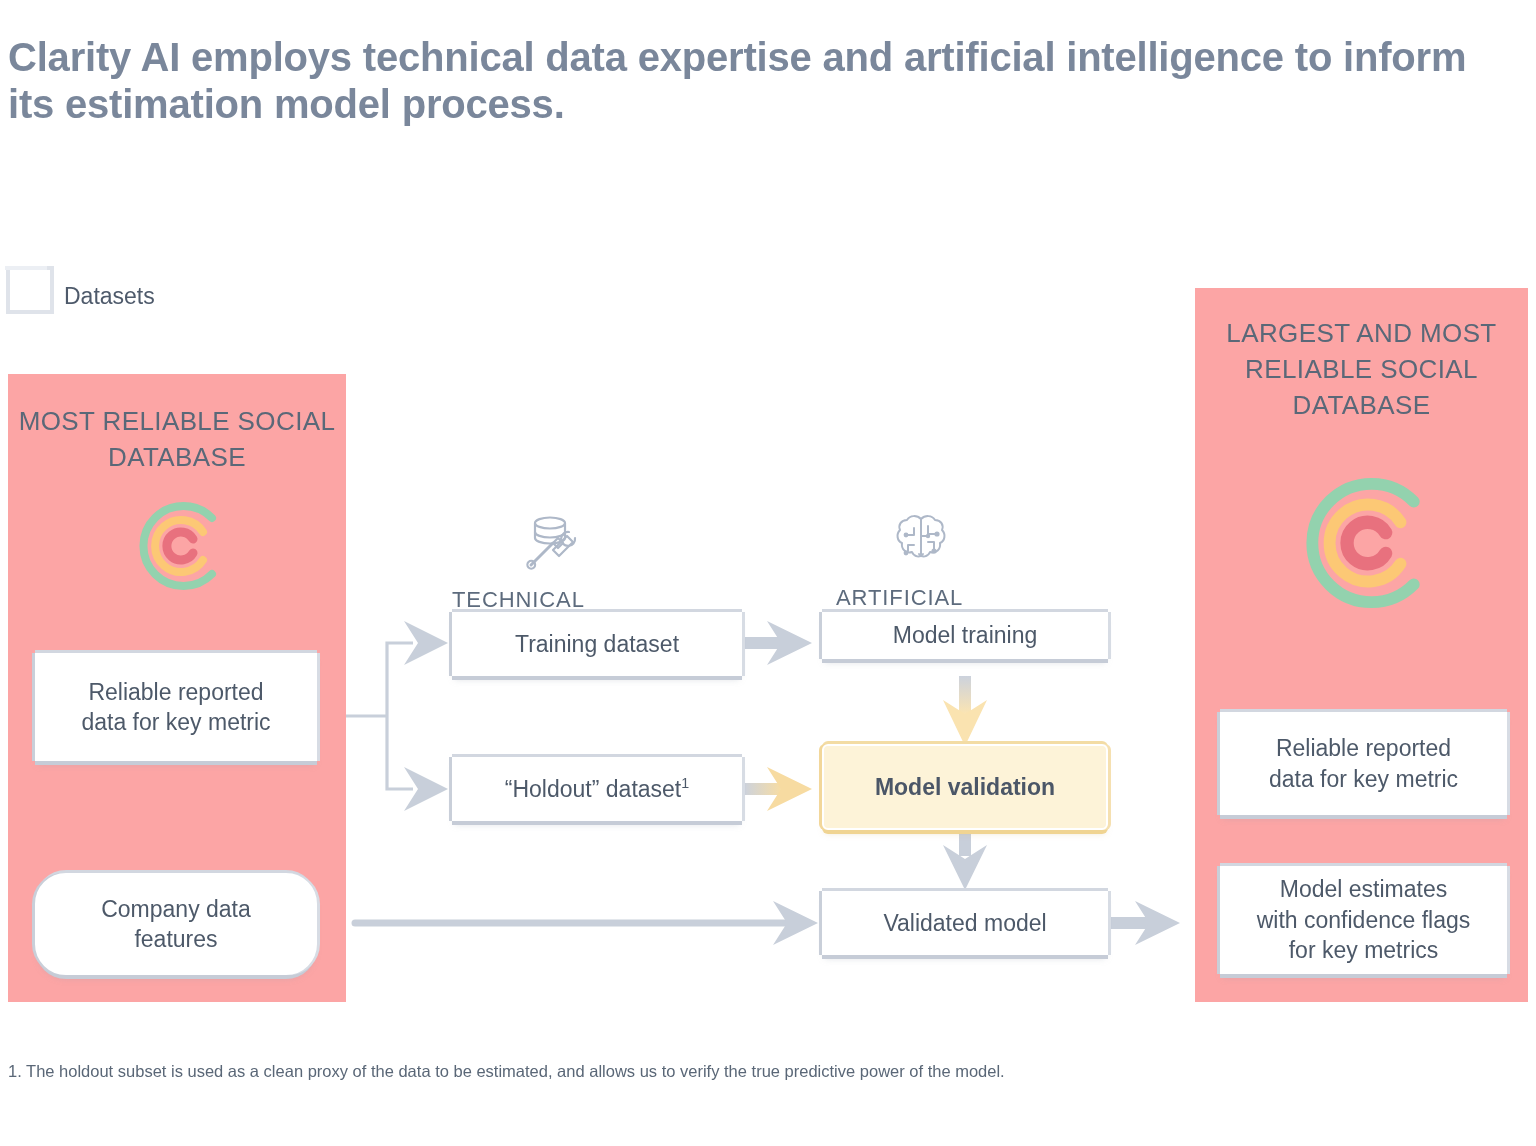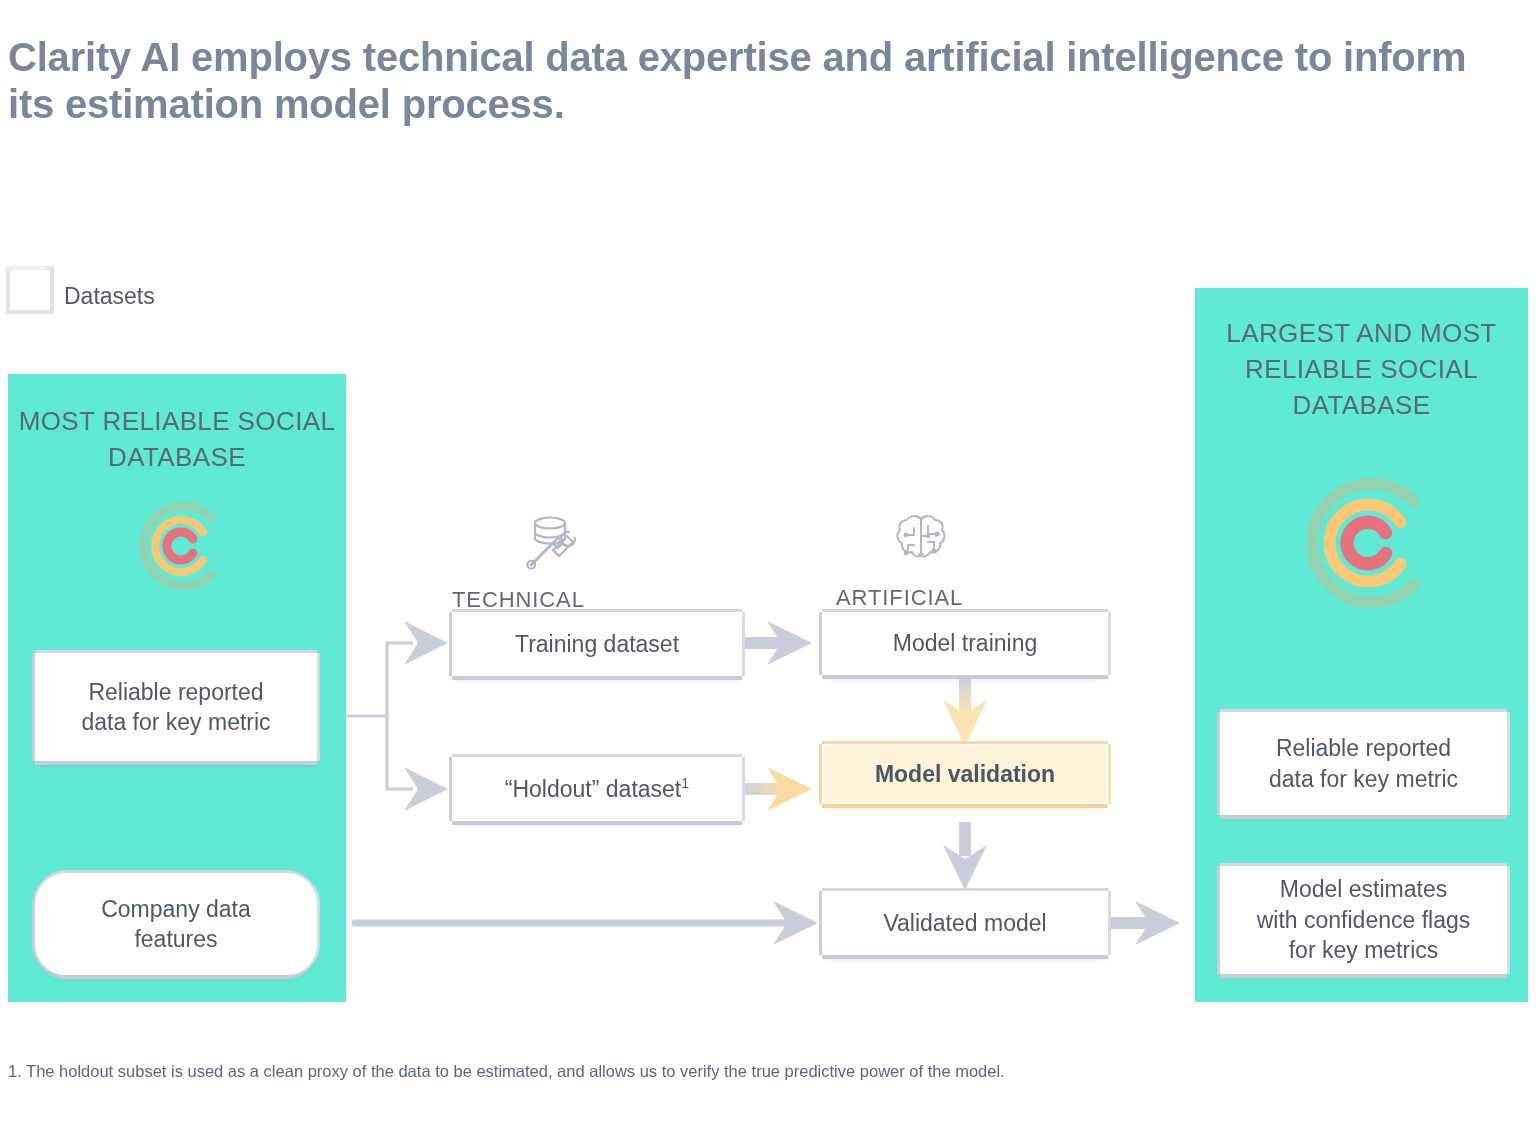--- a/index.html
+++ b/index.html
@@ -28,21 +28,21 @@
     box-shadow:0 0 0 4px #dfe3ea;
     position:relative;
   }
   .legend-swatch:after{
     content:"";position:absolute;left:-5px;top:-4px;width:42px;height:4px;background:#eceff4;
   }
   .legend-label{font-size:23px;color:#4e5a6b;}
 
   
   .panel{
-    position:absolute;background:#5eead4;
+    position:absolute;background:#fca5a5;
   }
   .panel-title{
     position:absolute;left:0;right:0;text-align:center;
     font-size:26px;letter-spacing:.4px;line-height:1.38;color:#5a6878;
   }
   #panel-left{left:8px;top:374px;width:338px;height:628px;}
   #panel-right{left:1195px;top:288px;width:333px;height:714px;}
 
   
   .sbox{
@@ -243,25 +243,25 @@
   </svg>
 
   <div class="sbox" style="left:452px;top:612px;width:290px;height:64px;">
     <span class="inner">Training dataset</span>
   </div>
 
   <div class="sbox" style="left:452px;top:757px;width:290px;height:64px;">
     <span class="inner"><span>“Holdout” dataset</span><sup>1</sup></span>
   </div>
 
-  <div class="sbox" style="left:822px;top:612px;width:286px;height:63px;">
+  <div class="sbox" style="left:822px;top:612px;width:286px;height:47px;">
     <span class="inner">Model training</span>
   </div>
 
-  <div class="sbox accent" style="left:822px;top:744px;width:286px;height:60px;">
+  <div class="sbox accent" style="left:822px;top:744px;width:286px;height:86px;border-radius:6px;">
     <span class="inner">Model validation</span>
   </div>
 
   <div class="sbox" style="left:822px;top:891px;width:286px;height:64px;">
     <span class="inner">Validated model</span>
   </div>
 
   <div class="footnote">1. The holdout subset is used as a clean proxy of the data to be estimated, and allows us to verify the true predictive power of the model.</div>
 
 </div>

